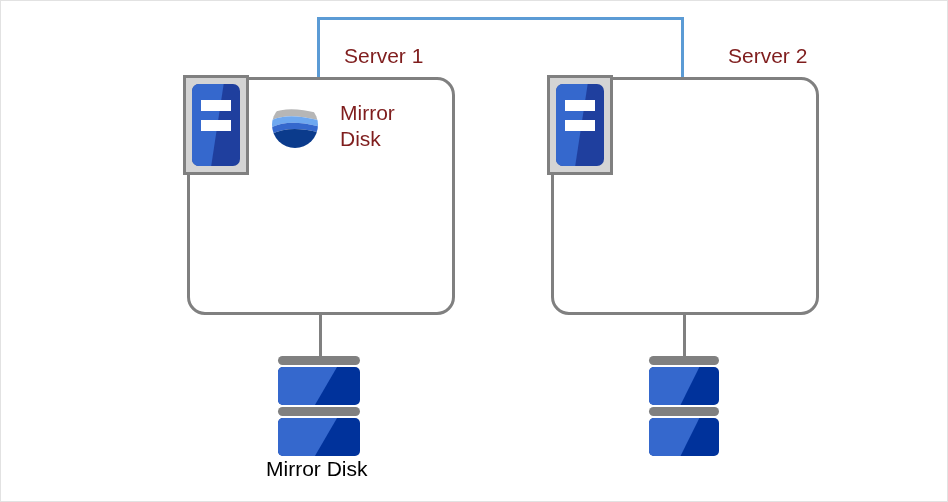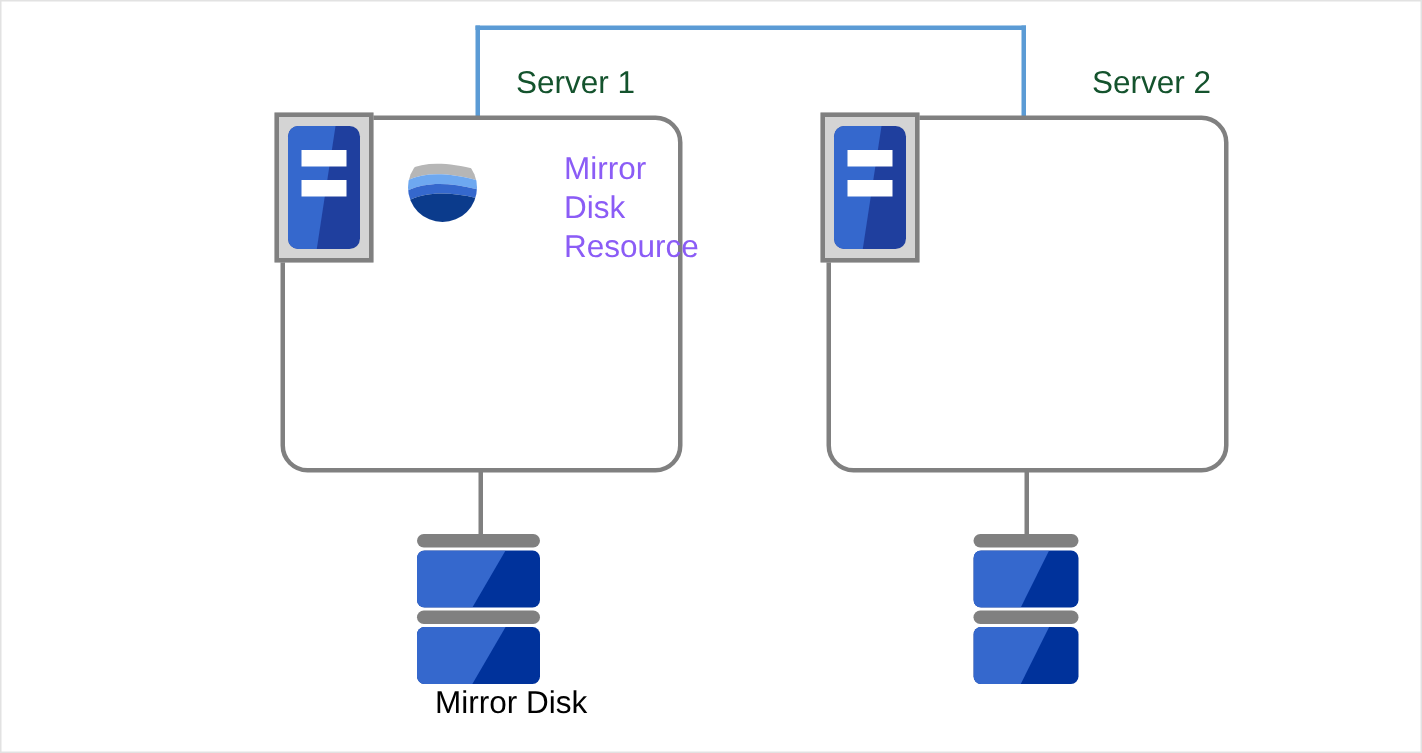--- a/index.html
+++ b/index.html
@@ -37,21 +37,21 @@
     background: #ffffff;
     box-sizing: border-box;
   }
   #server1-box { left: 186px; top: 76px;  width: 268px; height: 238px; }
   #server2-box { left: 550px; top: 76px;  width: 268px; height: 238px; }
 
   
   .server-label {
     position: absolute;
     font-size: 21px;
-    color: #14532d;
+    color: #7f1d1d;
     white-space: nowrap;
     line-height: 1;
   }
   #server1-label { left: 343px; top: 44px; }
   #server2-label { left: 727px; top: 44px; }
 
   
   .srv-icon {
     position: absolute;
     width: 66px;
@@ -96,23 +96,22 @@
     top: 100px;
     width: 48px;
     height: 48px;
   }
   #mdr-text {
     position: absolute;
     left: 339px;
     top: 99px;
     font-size: 21px;
     line-height: 26px;
-    color: #8b5cf6;
+    color: #7f1d1d;
     white-space: nowrap;
-    margin-left: 36px;
   }
 
   
   .stem {
     position: absolute;
     width: 3px;
     background: #808080;
   }
   #stem1 { left: 318px; top: 313px; height: 44px; }
   #stem2 { left: 682px; top: 313px; height: 44px; }
@@ -146,21 +145,21 @@
     clip-path: polygon(0 0, 72% 0, 45% 100%, 0 100%);
   }
 
   .disk-label {
     position: absolute;
     font-size: 21px;
     color: #000000;
     white-space: nowrap;
     line-height: 1;
   }
-  #disk1-label { left: 265px; top: 457px; margin-left: 24px; }
+  #disk1-label { left: 265px; top: 457px; }
 </style>
 </head>
 <body>
 
 <div id="canvas">
 
   <div class="ic-seg ic-top"></div>
   <div class="ic-seg ic-left"></div>
   <div class="ic-seg ic-right"></div>
 
@@ -182,21 +181,21 @@
     </defs>
     <g clip-path="url(#globeClip)">
       <rect x="0" y="0" width="48" height="48" fill="#ffffff"></rect>
       <path d="M-6,16 C8,6 26,6 54,14 L54,21 C26,13 8,13 -6,23 Z" fill="#b6b6b6"></path>
       <path d="M-6,23 C8,13 26,13 54,21 L54,27 C26,19 8,20 -6,30 Z" fill="#6ea8f0"></path>
       <path d="M-6,30 C8,20 26,19 54,27 L54,33 C26,25 8,27 -6,37 Z" fill="#3568cd"></path>
       <path d="M-6,37 C8,27 26,25 54,33 L54,52 L-6,52 Z" fill="#0b3b8c"></path>
     </g>
   </svg>
 
-  <div id="mdr-text"><span>Mirror</span><br><span>Disk</span><br><span>Resource</span></div>
+  <div id="mdr-text"><span>Mirror</span><br><span>Disk</span><br></div>
 
   <div class="server-box" id="server2-box"></div>
   <div class="server-label" id="server2-label">Server 2</div>
 
   <div class="srv-icon" id="server2-icon">
     <div class="srv-icon-body">
       <div class="srv-bar srv-bar-1"></div>
       <div class="srv-bar srv-bar-2"></div>
     </div>
   </div>

